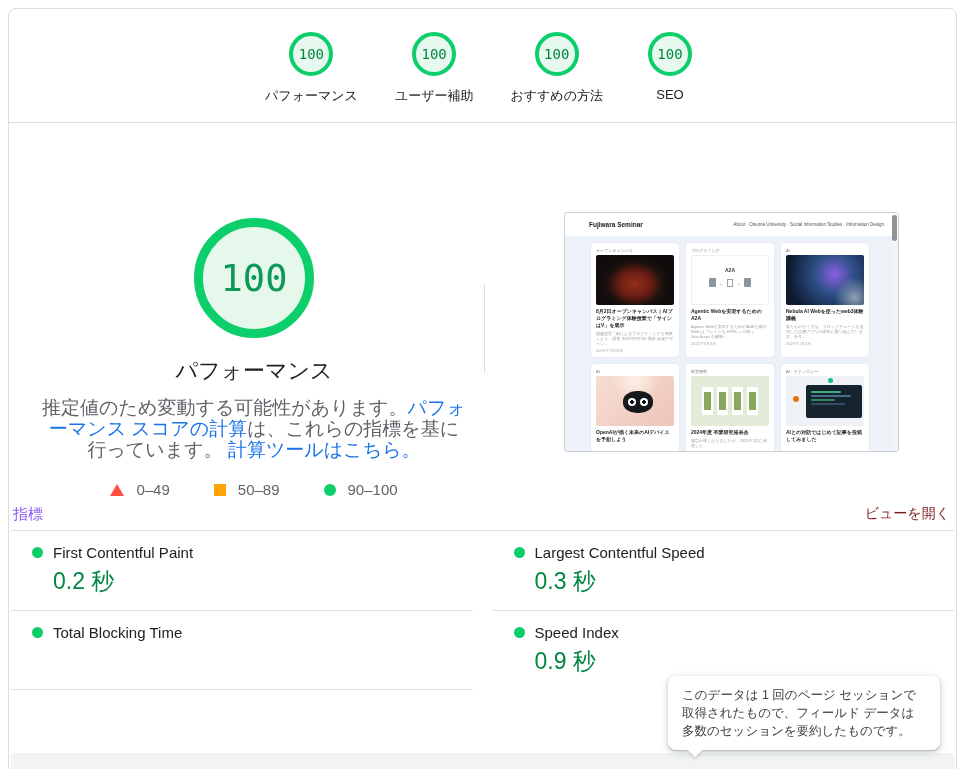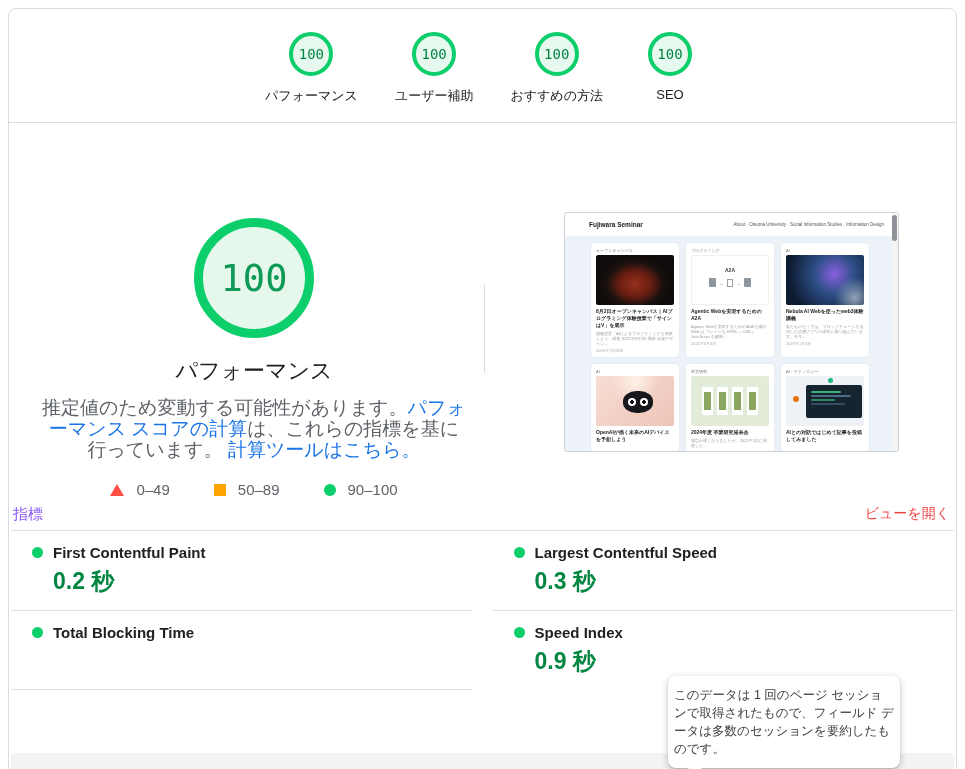--- a/index.html
+++ b/index.html
@@ -88,35 +88,35 @@
   .dot-green { position:absolute; left:42px; top:2px; width:5px; height:5px;
     border-radius:50%; background:#1db981; }
   .thumb-scrollbar { position:absolute; right:1px; top:1px; bottom:1px; width:5px; background:#f4f4f4; }
   .thumb-scroll-thumb { width:5px; height:26px; margin-top:1px; background:#8f9399; border-radius:3px; }
 
   
   .metrics-block { margin:0 2px; }
   .metrics-header { height:33px; display:flex; align-items:center;
     justify-content:space-between; padding:0 4px 0 2px; border-bottom:1px solid #e0e0e0; }
   .metrics-title { font-size:15px; color:#8b5cf6; }
-  .metrics-expand { font-size:14px; color:#ef4444; cursor:pointer; }
+  .metrics-expand { font-size:14px; color:#7f1d1d; cursor:pointer; }
   .metrics-grid { display:grid; grid-template-columns:1fr 1fr; column-gap:20px; }
-  .metric-cell { padding:13px 0 13px 21px; border-bottom:1px solid #e0e0e0;font-weight:bold; }
+  .metric-cell { padding:13px 0 13px 21px; border-bottom:1px solid #e0e0e0; }
   .metric-cell.last { border-bottom:none; }
   .metric-cell.empty { border-bottom:none; }
   .metric-name-row { display:flex; align-items:center; gap:10px; }
   .metric-dot { width:11px; height:11px; border-radius:50%; background:#0cce6b; flex:none; }
   .metric-name { font-size:15px; color:#202124; }
   .metric-value { margin:5px 0 0 21px; font-size:23px; color:#018642; }
 
   
   .bottom-strip { position:absolute; left:2px; right:2px; top:744px; height:30px;
     background:#f1f3f4; border-radius:4px 4px 0 0; }
-  .tooltip { position:absolute; left:668px; top:676px; width:232px; background:#fff;
-    border-radius:8px; padding:10px 6px; font-size:12.5px; line-height:18px; color:#3c4043;
+  .tooltip { position:absolute; left:668px; top:676px; width:272px; background:#fff;
+    border-radius:8px; padding:10px 14px; font-size:12.5px; line-height:18px; color:#3c4043;
     box-shadow:0 1px 2px rgba(60,64,67,.3), 0 2px 6px 2px rgba(60,64,67,.15); z-index:5; }
   .tooltip::after { content:""; position:absolute; left:22px; bottom:-5px; width:10px;
     height:10px; background:#fff; transform:rotate(45deg);
     box-shadow:2px 2px 2px rgba(60,64,67,.12); }
 </style>
 </head>
 <body>
 
 <div class="report-card">
 

